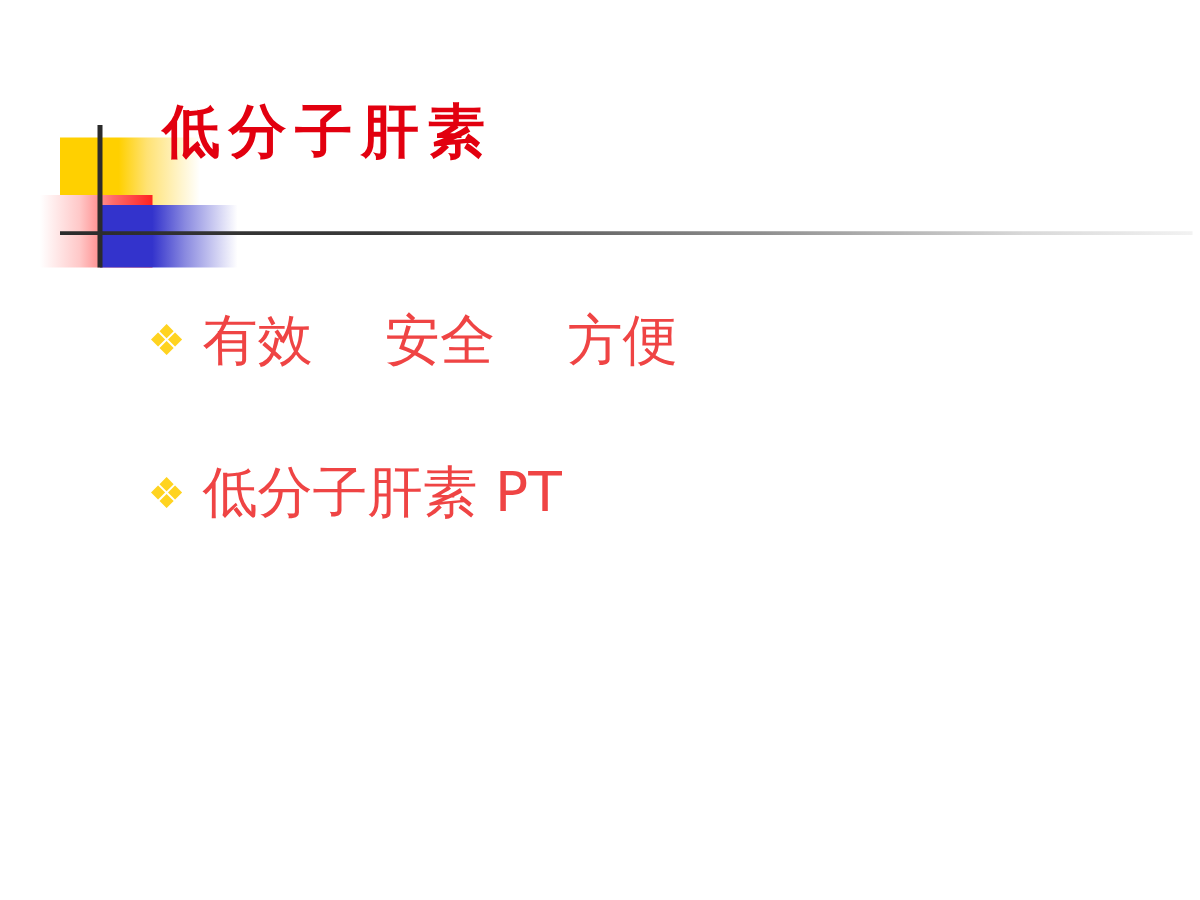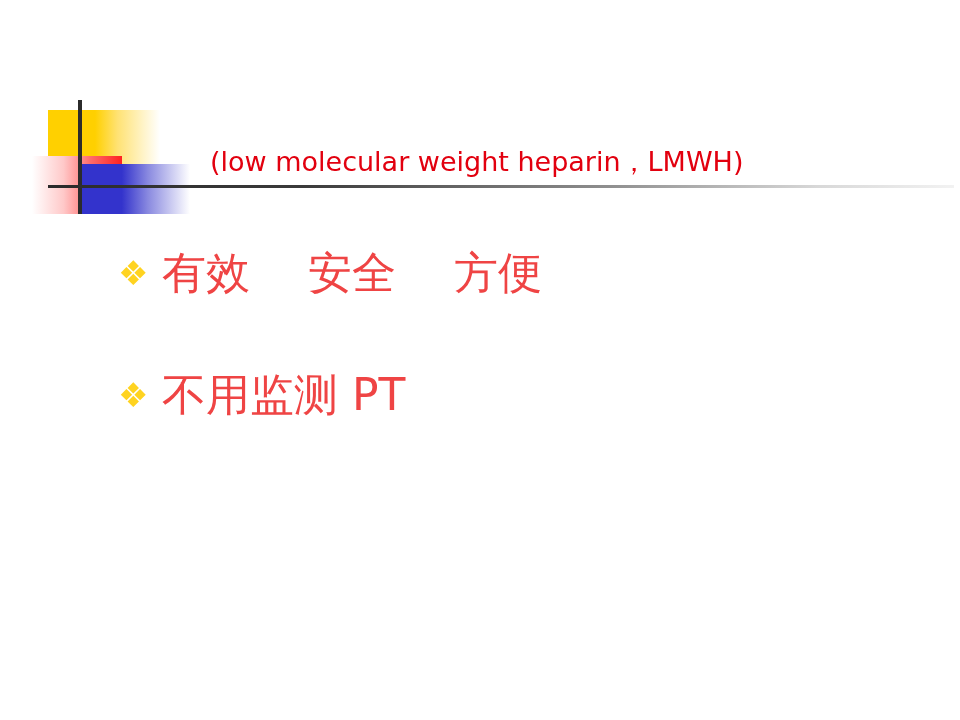--- a/index.html
+++ b/index.html
@@ -136,30 +136,30 @@
 
   <div id="logo">
     <div class="block block-yellow"></div>
     <div class="block block-red"></div>
     <div class="block block-blue"></div>
     <div class="block rule-vertical"></div>
   </div>
 
   <div id="header-rule"></div>
 
+  <div id="title">低分子肝素</div>
 
-  <div id="subtitle">(low molecular weight heparin，LMWH)</div>
 
   <div id="bullets">
 
     <div class="bullet-row">
       <span class="bullet-marker">❖</span>
       <span class="bullet-text">有效　 安全　 方便</span>
     </div>
 
     <div class="bullet-row">
       <span class="bullet-marker">❖</span>
-      <span class="bullet-text">不用监测 PT</span>
+      <span class="bullet-text">低分子肝素 PT</span>
     </div>
 
   </div>
 
 </div>
 
 </body></html>

